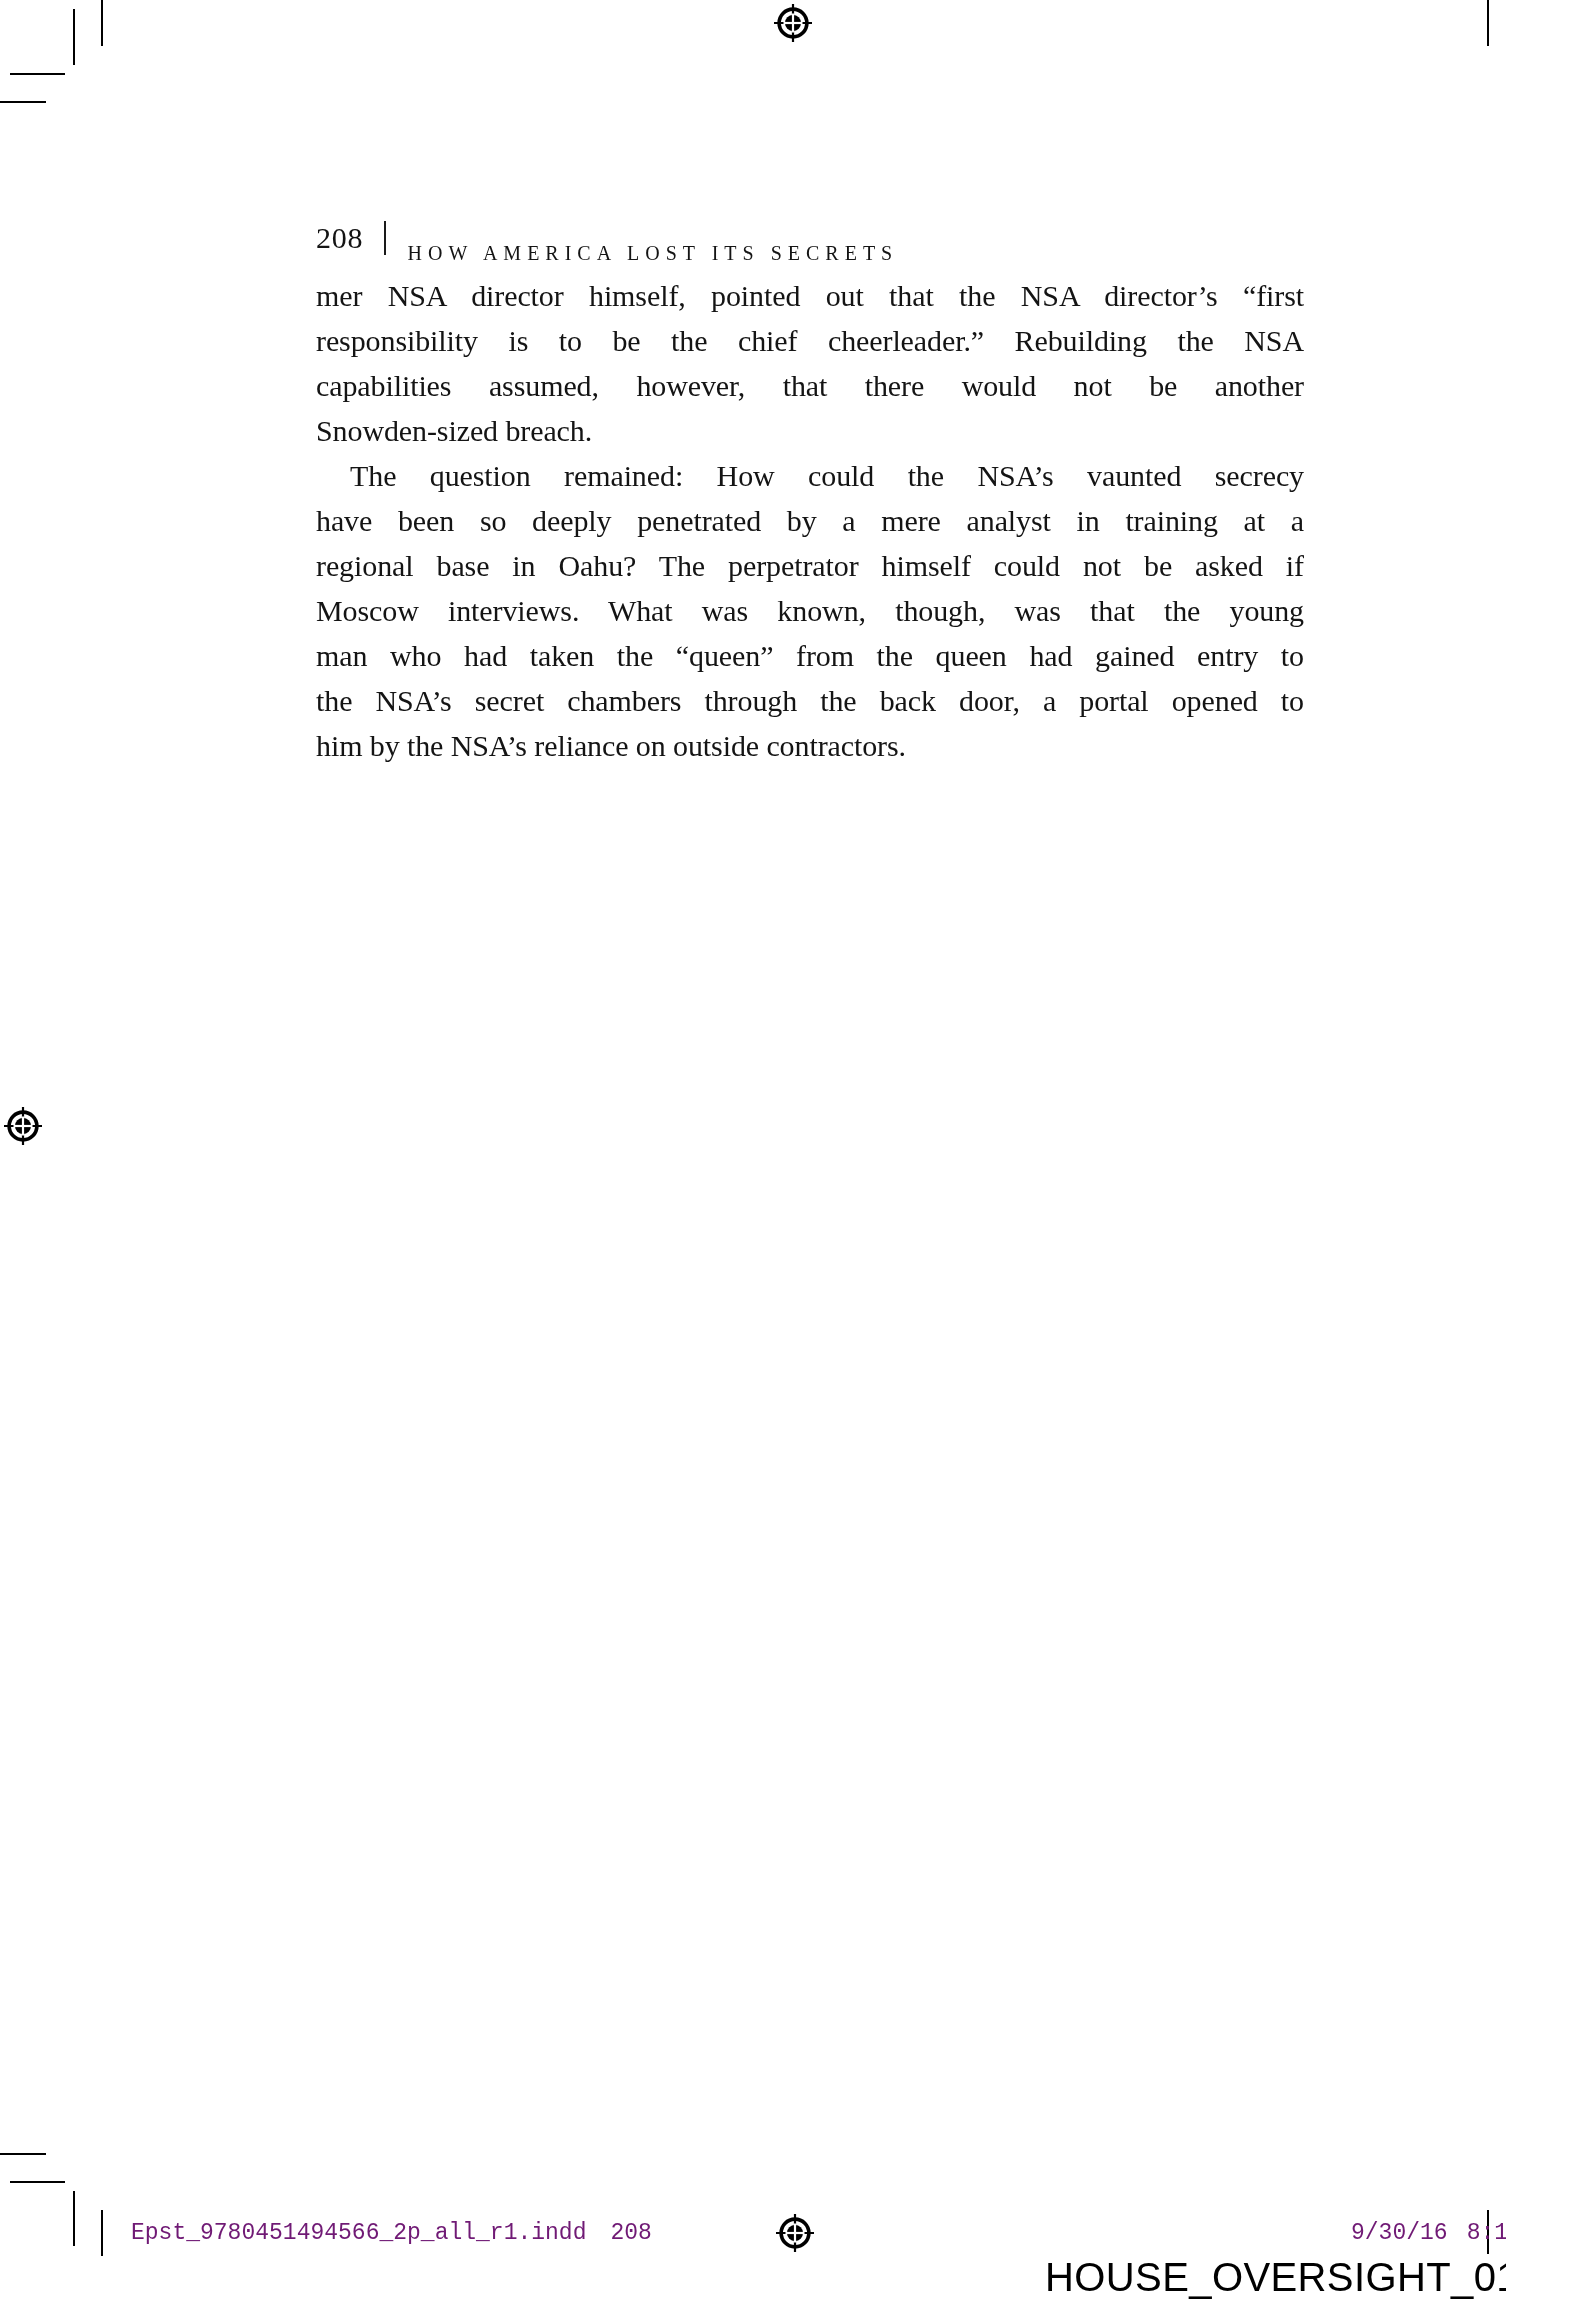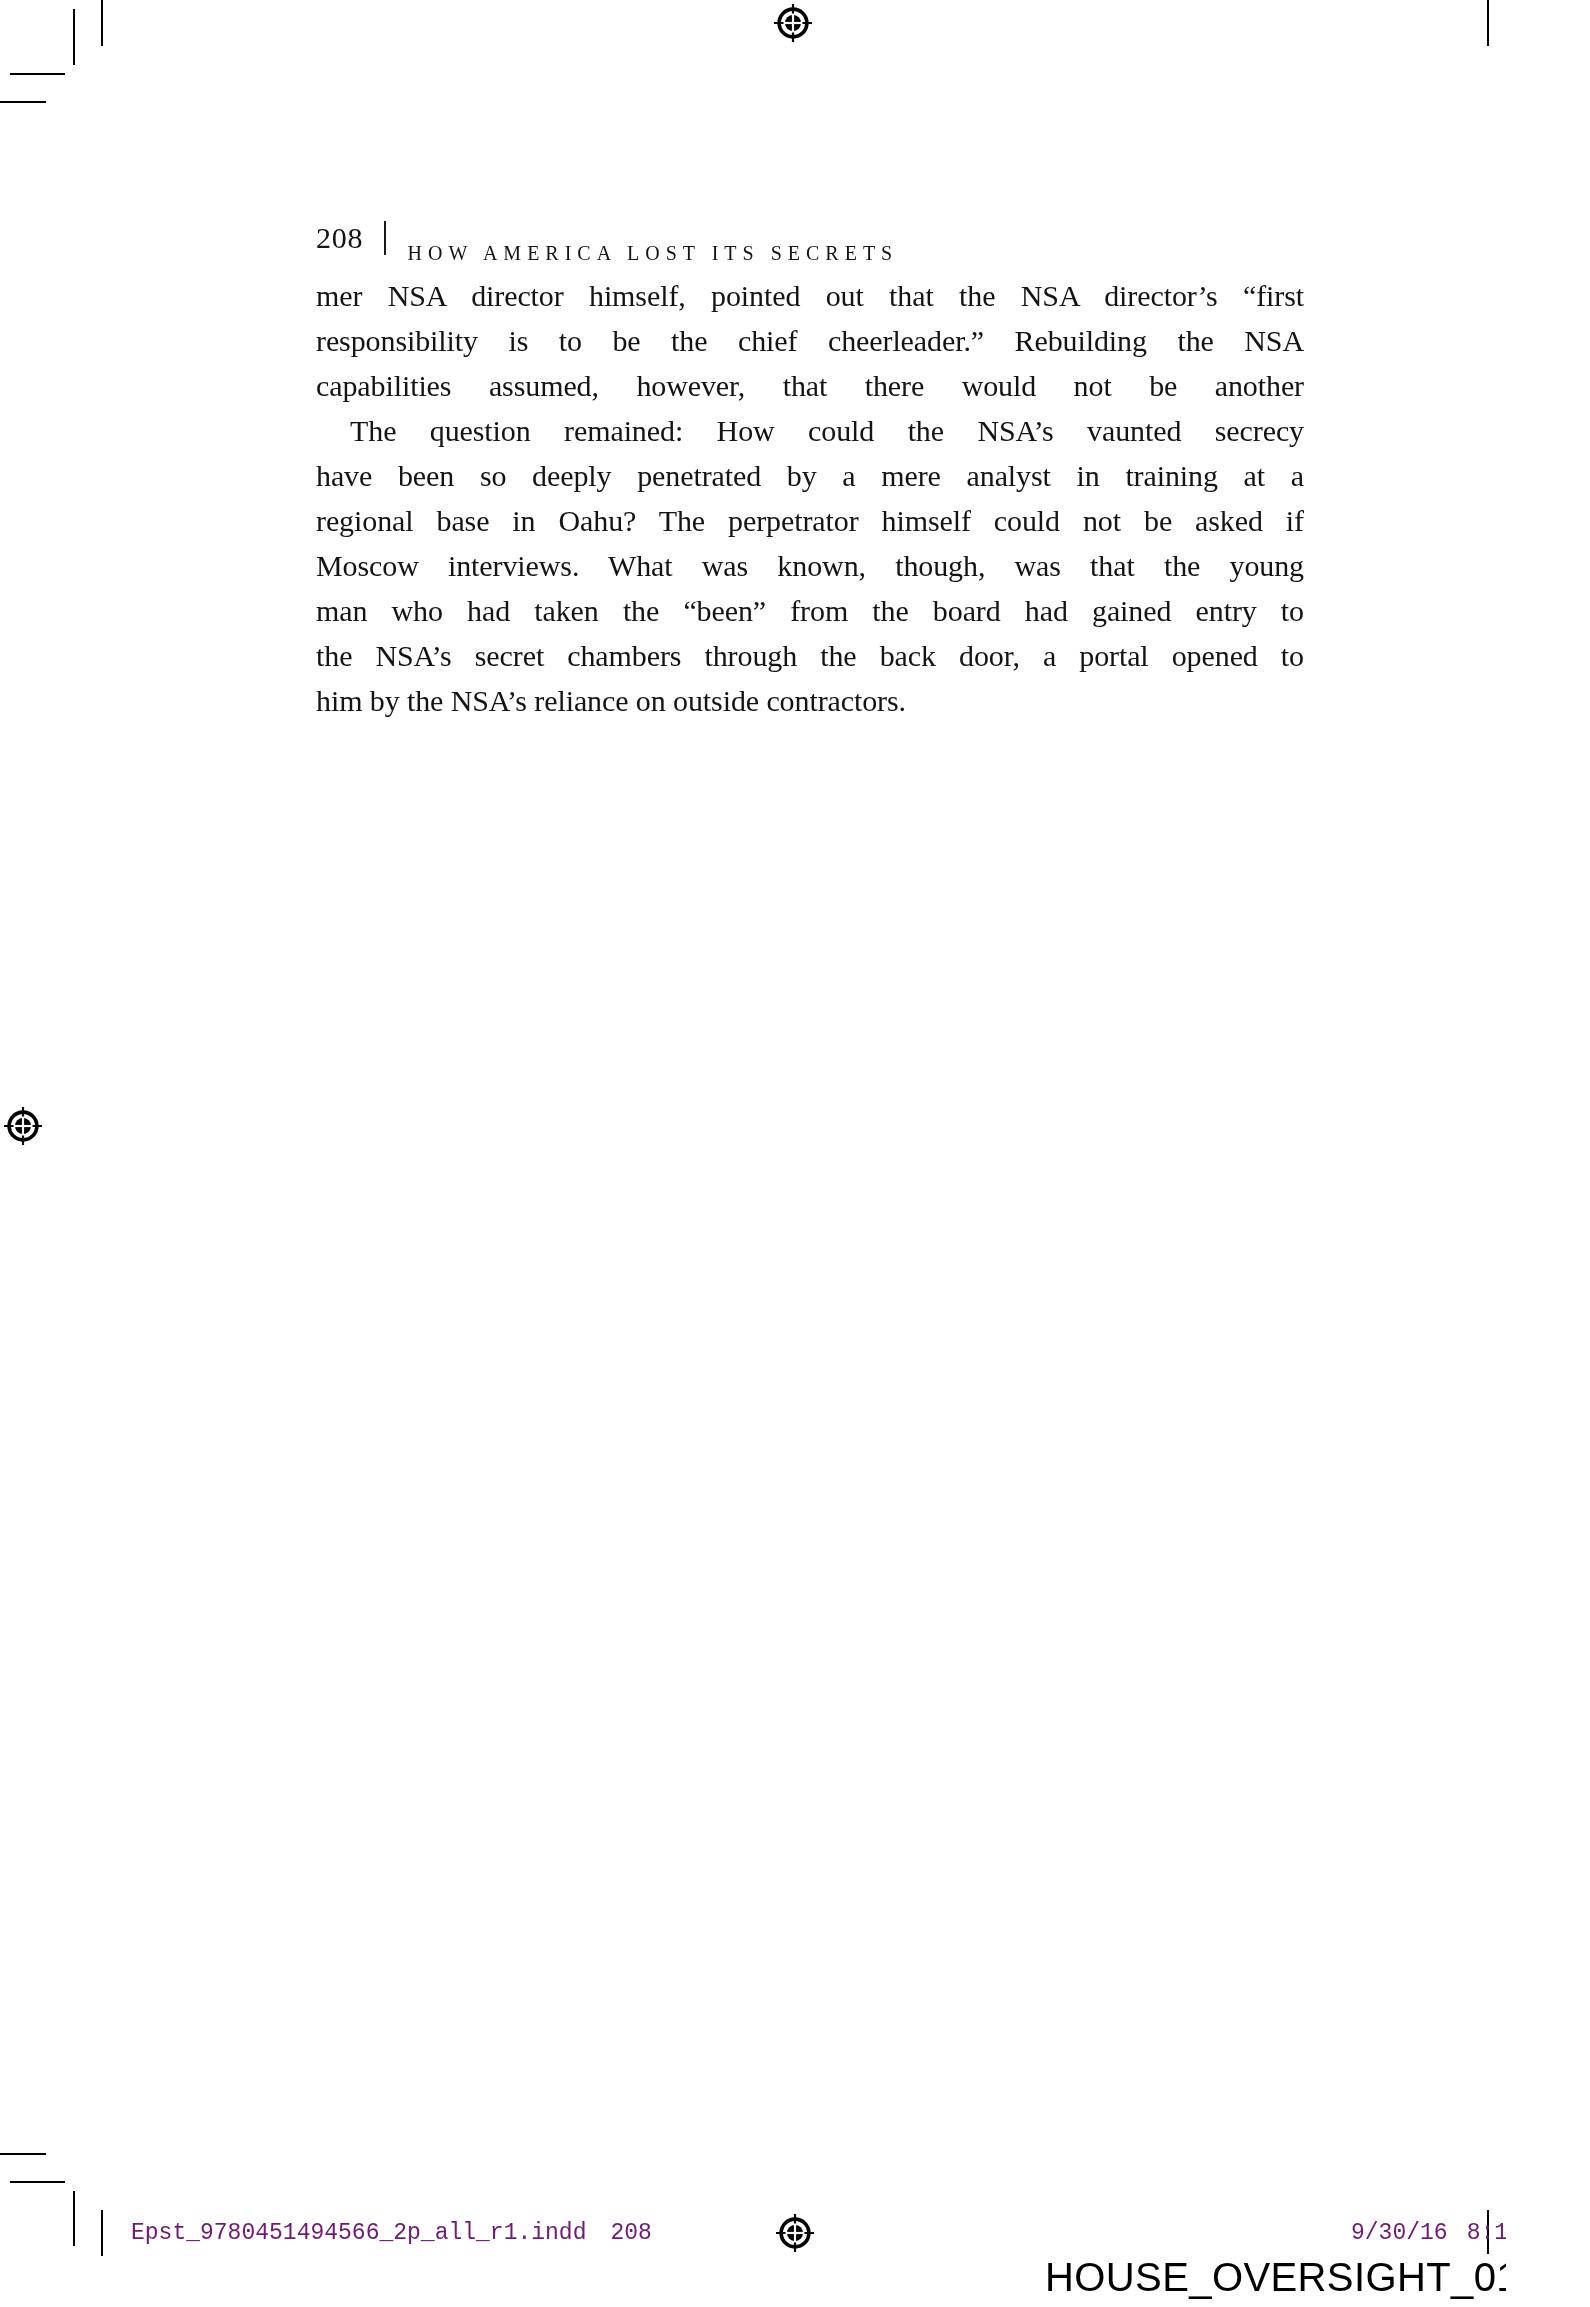--- a/index.html
+++ b/index.html
@@ -120,25 +120,26 @@
   <div class="running-header">
     <span class="pagenum">208</span>
     <span class="hdr-divider"></span>
     <span class="book-title">How America Lost Its Secrets</span>
   </div>
 
   <div class="body-text">
     <div class="line">mer NSA director himself, pointed out that the NSA director’s “first</div>
     <div class="line">responsibility is to be the chief cheerleader.” Rebuilding the NSA</div>
     <div class="line">capabilities assumed, however, that there would not be another</div>
+    <div class="line para-end">Snowden-sized breach.</div>
     <div class="line para-start">The question remained: How could the NSA’s vaunted secrecy</div>
     <div class="line">have been so deeply penetrated by a mere analyst in training at a</div>
     <div class="line">regional base in Oahu? The perpetrator himself could not be asked if</div>
     <div class="line">Moscow interviews. What was known, though, was that the young</div>
-    <div class="line">man who had taken the “been” from the board had gained entry to</div>
+    <div class="line">man who had taken the “queen” from the queen had gained entry to</div>
     <div class="line">the NSA’s secret chambers through the back door, a portal opened to</div>
     <div class="line para-end">him by the NSA’s reliance on outside contractors.</div>
   </div>
 
   <div class="slug left"><span>Epst_9780451494566_2p_all_r1.indd</span><span class="gap"></span><span>208</span></div>
   <div class="slug right"><span>9/30/16</span><span class="gap"></span><span>8:13 AM</span></div>
 
   <div class="bates">HOUSE_OVERSIGHT_019696</div>
 
 </div>

